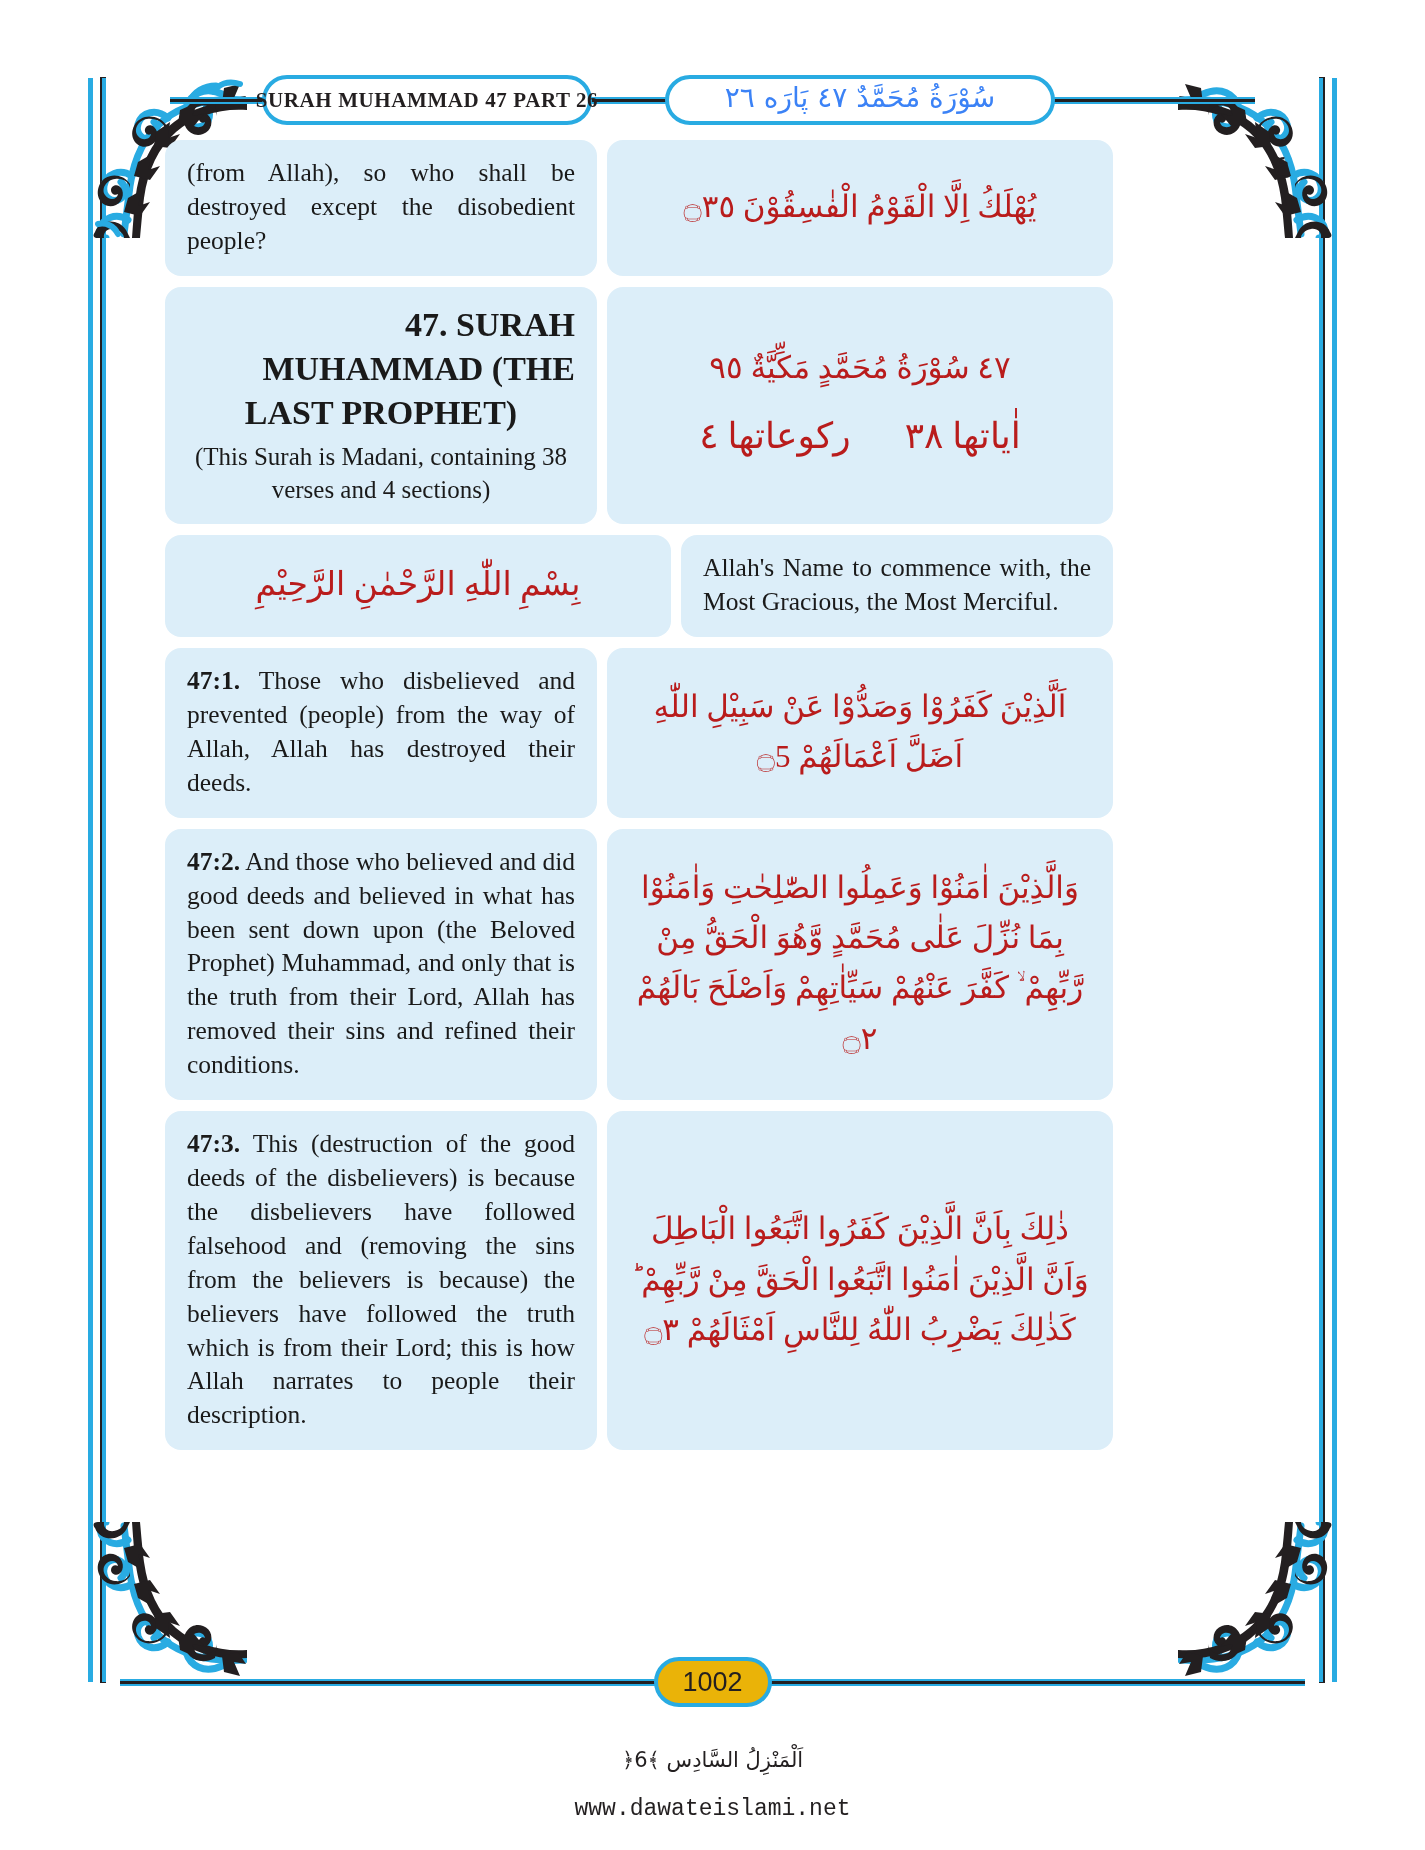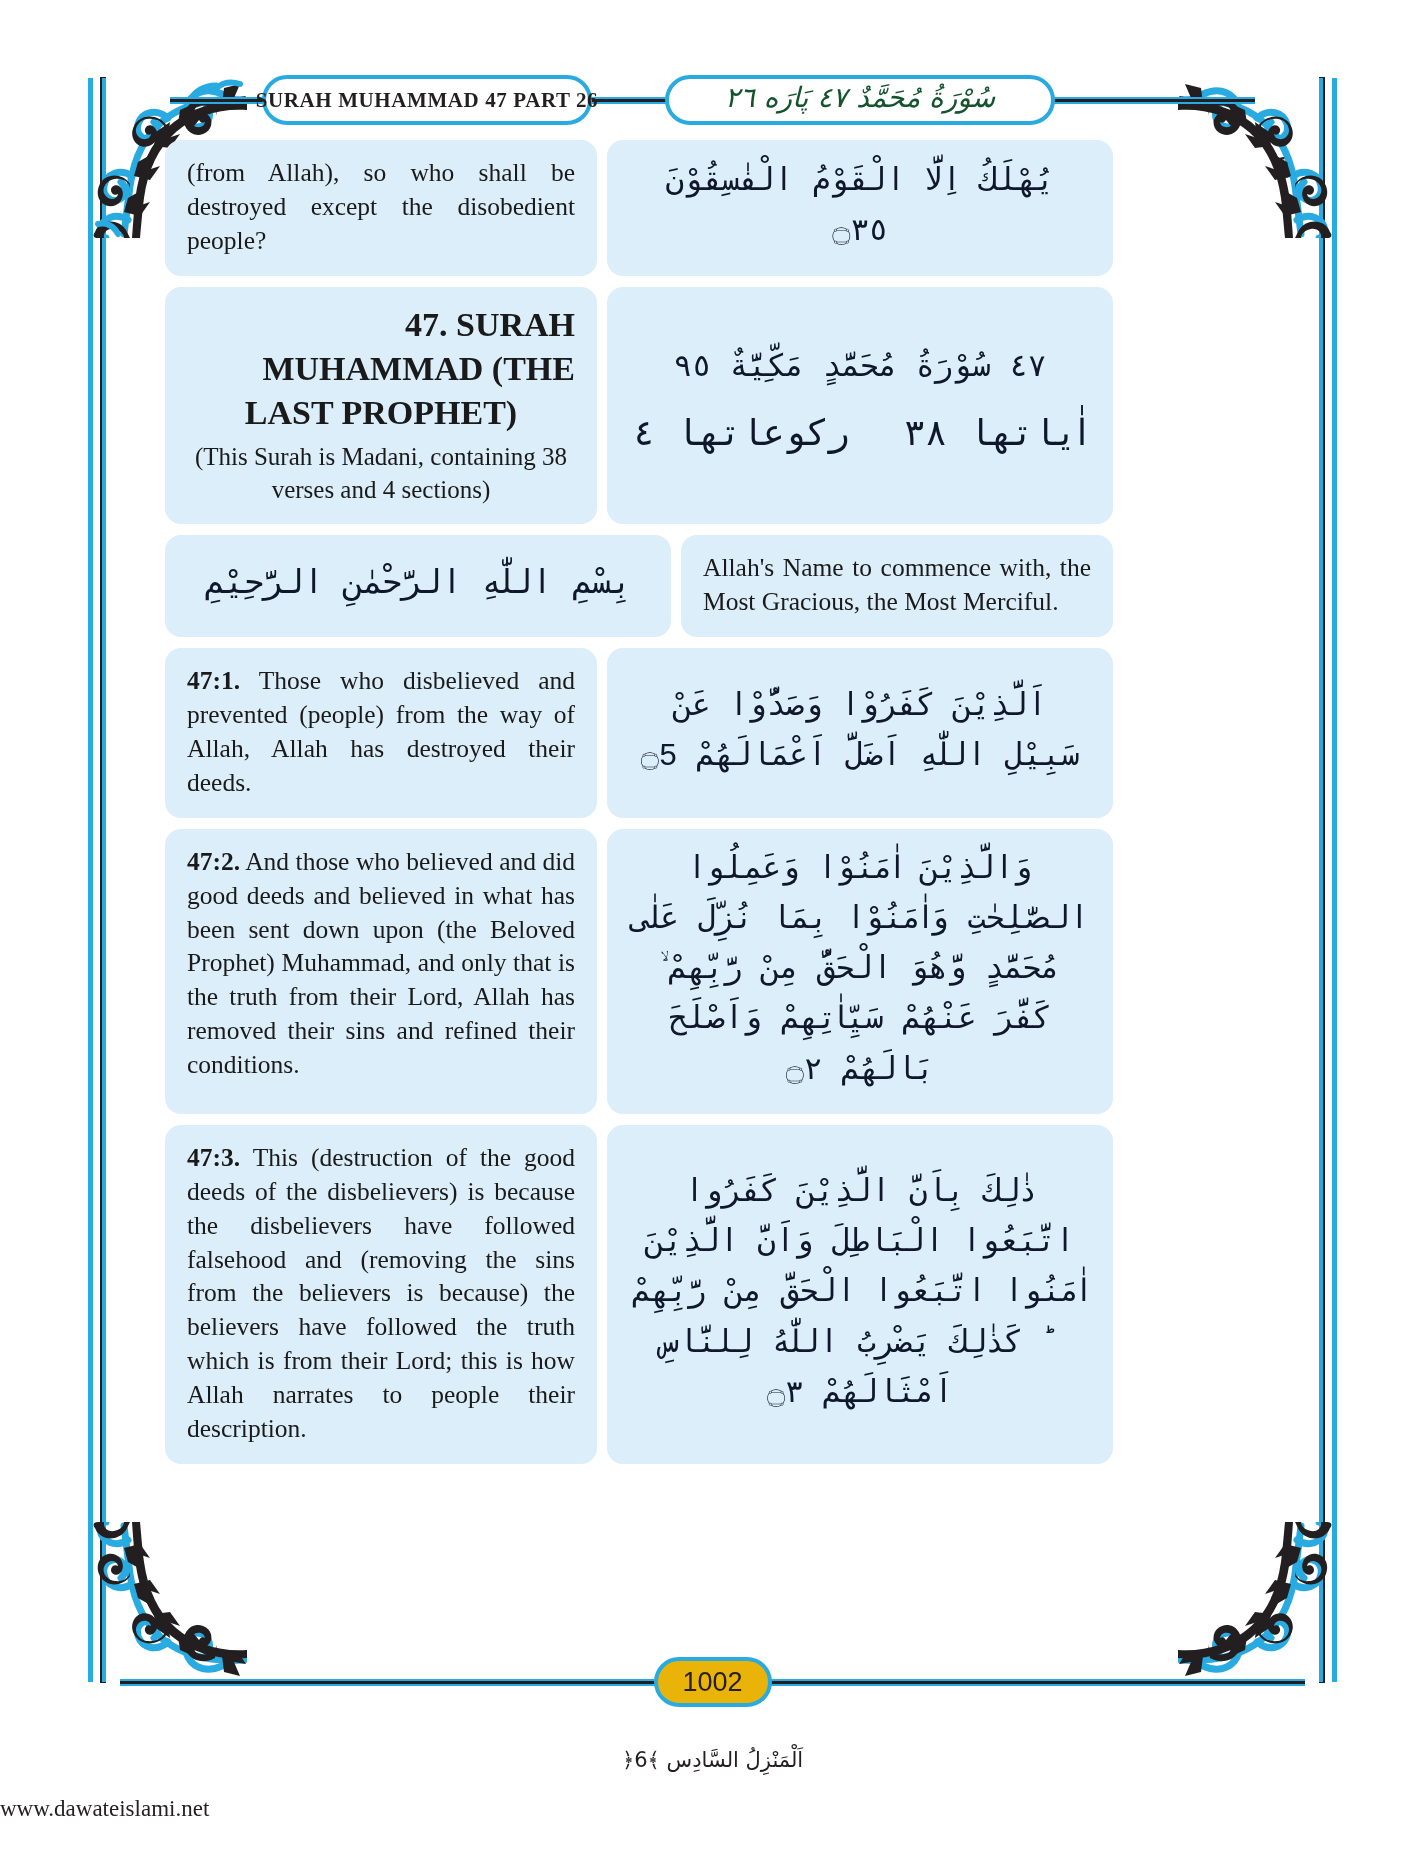--- a/index.html
+++ b/index.html
@@ -119,26 +119,25 @@
   }
   .pill-right {
     position: absolute;
     left: 545px;
     width: 390px;
     padding: 0 14px;
   }
   .pill-right span {
     font-family: "DejaVu Sans", "Liberation Sans", sans-serif;
     font-size: 28px;
-    color: #14532d;
+    color: #3b82f6;
     direction: rtl;
     white-space: nowrap;
     line-height: 1;
     padding-bottom: 4px;
-    font-style: italic;
   }
 
   
   .content {
     position: absolute;
     left: 165px;
     top: 140px;
     width: 948px;
   }
 
@@ -164,24 +163,24 @@
     color: #1a1a1a;
     text-align: justify;
     text-align-last: left;
     hyphens: none;
   }
 
   .cell-ar {
     width: 506px;
     flex: none;
     direction: rtl;
-    font-family: Liberation Mono, monospace;
+    font-family: Liberation Serif, serif;
     font-size: 31px;
     line-height: 1.62;
-    color: #0f172a;
+    color: #b91c1c;
     text-align: center;
     display: flex;
     flex-direction: column;
     justify-content: center;
   }
 
   .vnum { font-weight: bold; }
 
   
   .surah-title {
@@ -275,21 +274,22 @@
     font-family: "DejaVu Sans", "Liberation Sans", sans-serif;
     font-size: 21px;
     color: #231F20;
     direction: rtl;
   }
 
   .website {
     position: absolute;
     left: 0; right: 0;
     bottom: 28px;
-    font-family: Liberation Serif, serif;
+    text-align: center;
+    font-family: Liberation Mono, monospace;
     font-size: 23px;
     color: #231F20;
     margin-top: 12px;
   }
 </style>
 </head>
 <body>
 
 <div class="page">
 

